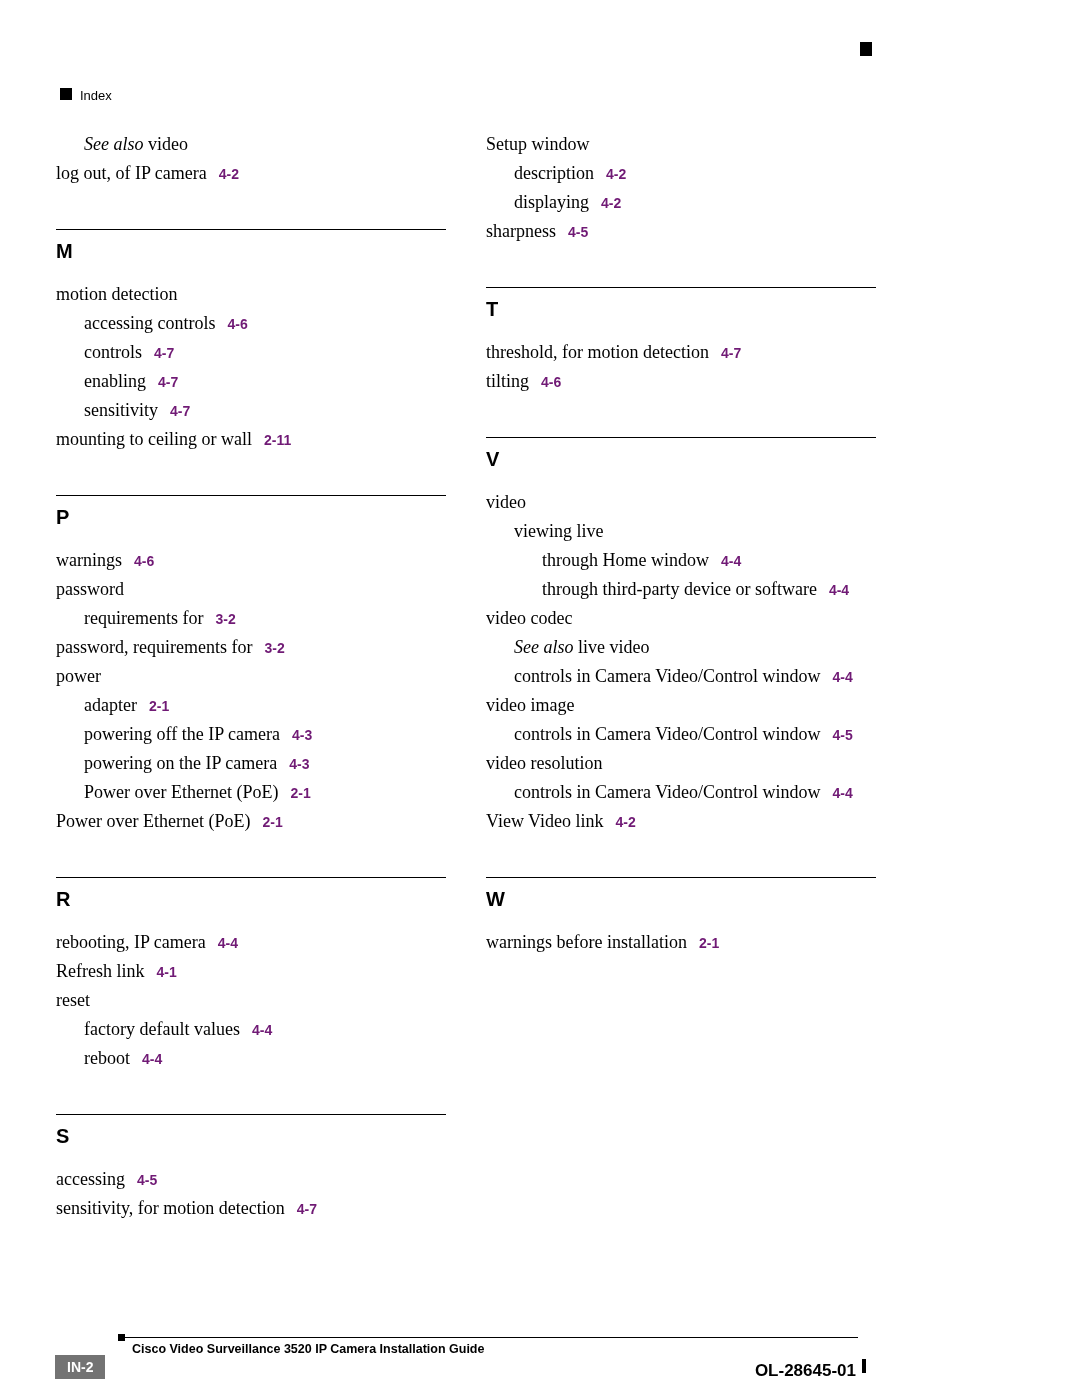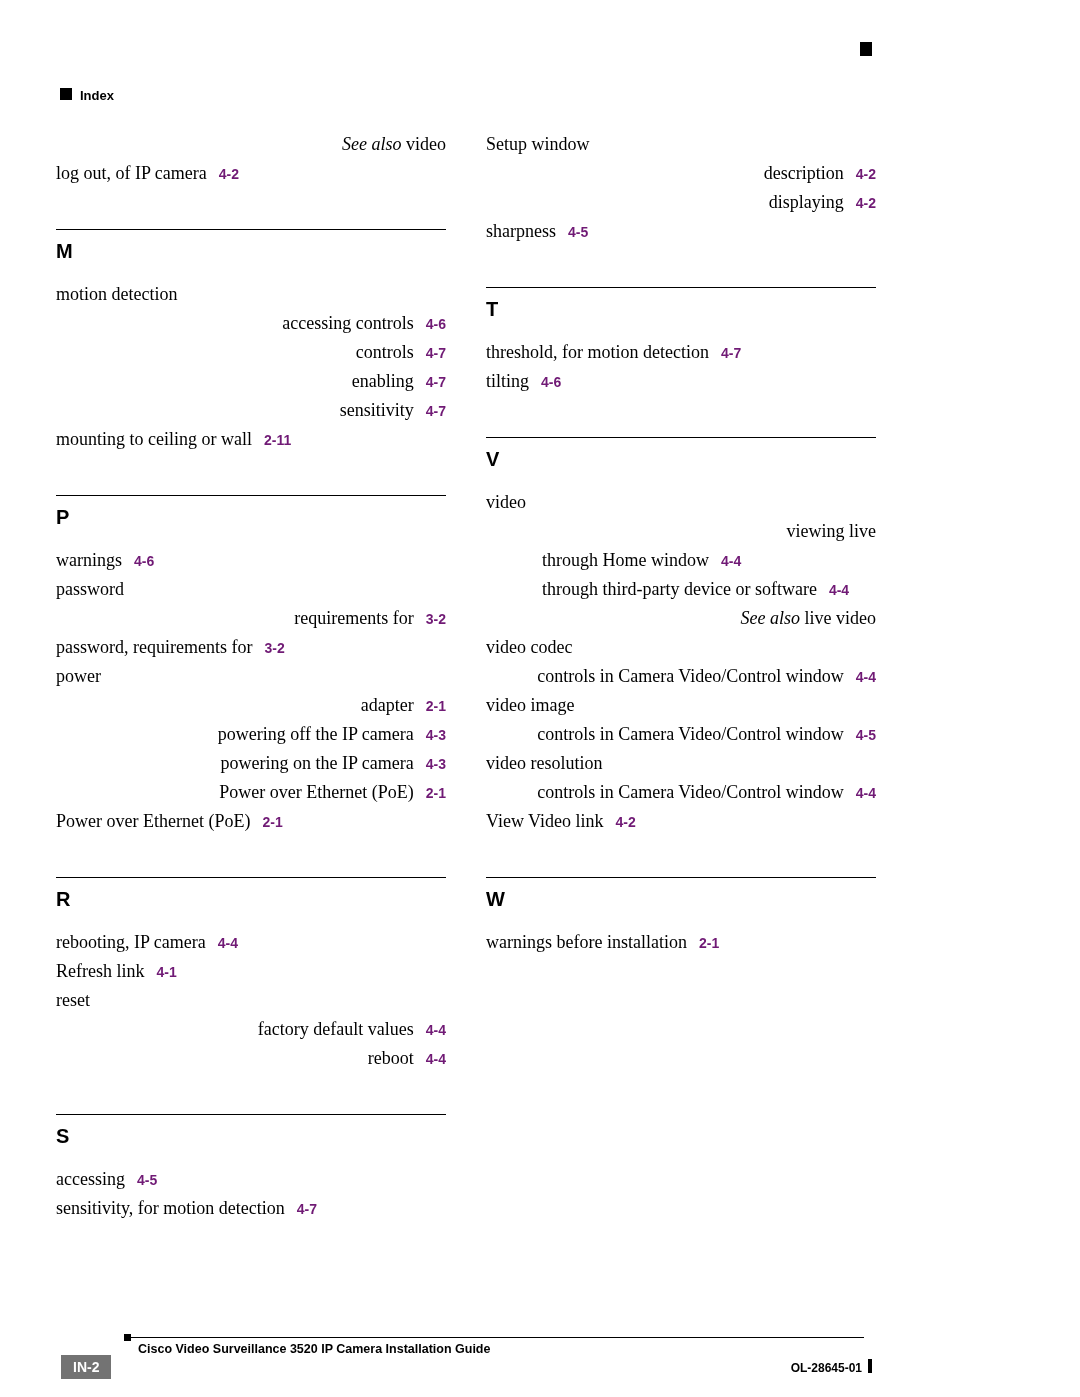--- a/index.html
+++ b/index.html
@@ -33,42 +33,42 @@
     left: 60px;
     width: 12px;
     height: 12px;
     background: #000;
   }
   .hdr-index {
     position: absolute;
     top: 50px;
     left: 80px;
     font-family: Arial, Helvetica, sans-serif;
-    font-weight: bold;
+    font-weight: normal;
     font-size: 13px;
   }
   .content {
     position: absolute;
     top: 135px;
     left: 56px;
     width: 820px;
     display: flex;
     gap: 40px;
   }
   .col {
     width: 390px;
     display: flex;
     flex-direction: column;
   }
   .entry {
     display: block;
     line-height: 1.0;
     margin-bottom: 11px;
   }
-  .indent1 { padding-left: 28px; text-align: right; }
+  .indent1 { padding-left: 28px; }
   .indent2 { padding-left: 56px; }
   .see-also { font-style: italic; }
   .see-also .noital { font-style: normal; }
   .ref {
     color: #701a75;
     font-family: Arial, Helvetica, sans-serif;
     font-weight: bold;
     font-size: 14px;
     margin-left: 12px;
     text-decoration: none;
@@ -82,21 +82,21 @@
   }
   .section-letter {
     font-family: Arial, Helvetica, sans-serif;
     font-weight: 900;
     font-size: 20px;
     margin-bottom: 22px;
   }
   .footer {
     position: absolute;
     bottom: 0;
-    left: 6px;
+    left: 0;
     width: 1066px;
     height: 60px;
   }
   .foot-line {
     position: absolute;
     top: 0;
     left: 118px;
     right: 208px;
     border-top: 1px solid #000;
   }
@@ -126,21 +126,21 @@
     font-weight: bold;
     font-size: 14px;
     padding: 4px 12px;
   }
   .foot-right {
     position: absolute;
     top: 24px;
     right: 210px;
     font-family: Arial, Helvetica, sans-serif;
     font-weight: bold;
-    font-size: 12px;
+    font-size: 17px;
   }
   .foot-right-bar {
     position: absolute;
     top: 22px;
     right: 200px;
     width: 4px;
     height: 14px;
     background: #000;
   }
 </style>
@@ -197,22 +197,22 @@
       <hr class="section-rule">
       <div class="section-letter">T</div>
       <div class="entry"><span>threshold, for motion detection</span><a class="ref">4-7</a></div>
       <div class="entry"><span>tilting</span><a class="ref">4-6</a></div>
       <hr class="section-rule">
       <div class="section-letter">V</div>
       <div class="entry"><span>video</span></div>
       <div class="entry indent1"><span>viewing live</span></div>
       <div class="entry indent2"><span>through Home window</span><a class="ref">4-4</a></div>
       <div class="entry indent2"><span>through third-party device or software</span><a class="ref">4-4</a></div>
+      <div class="entry"><span>video codec</span></div>
       <div class="entry indent1"><span class="see-also">See also <span class="noital">live video</span></span></div>
-      <div class="entry"><span>video codec</span></div>
       <div class="entry indent1"><span>controls in Camera Video/Control window</span><a class="ref">4-4</a></div>
       <div class="entry"><span>video image</span></div>
       <div class="entry indent1"><span>controls in Camera Video/Control window</span><a class="ref">4-5</a></div>
       <div class="entry"><span>video resolution</span></div>
       <div class="entry indent1"><span>controls in Camera Video/Control window</span><a class="ref">4-4</a></div>
       <div class="entry"><span>View Video link</span><a class="ref">4-2</a></div>
       <hr class="section-rule">
       <div class="section-letter">W</div>
       <div class="entry"><span>warnings before installation</span><a class="ref">2-1</a></div>
     </div>

